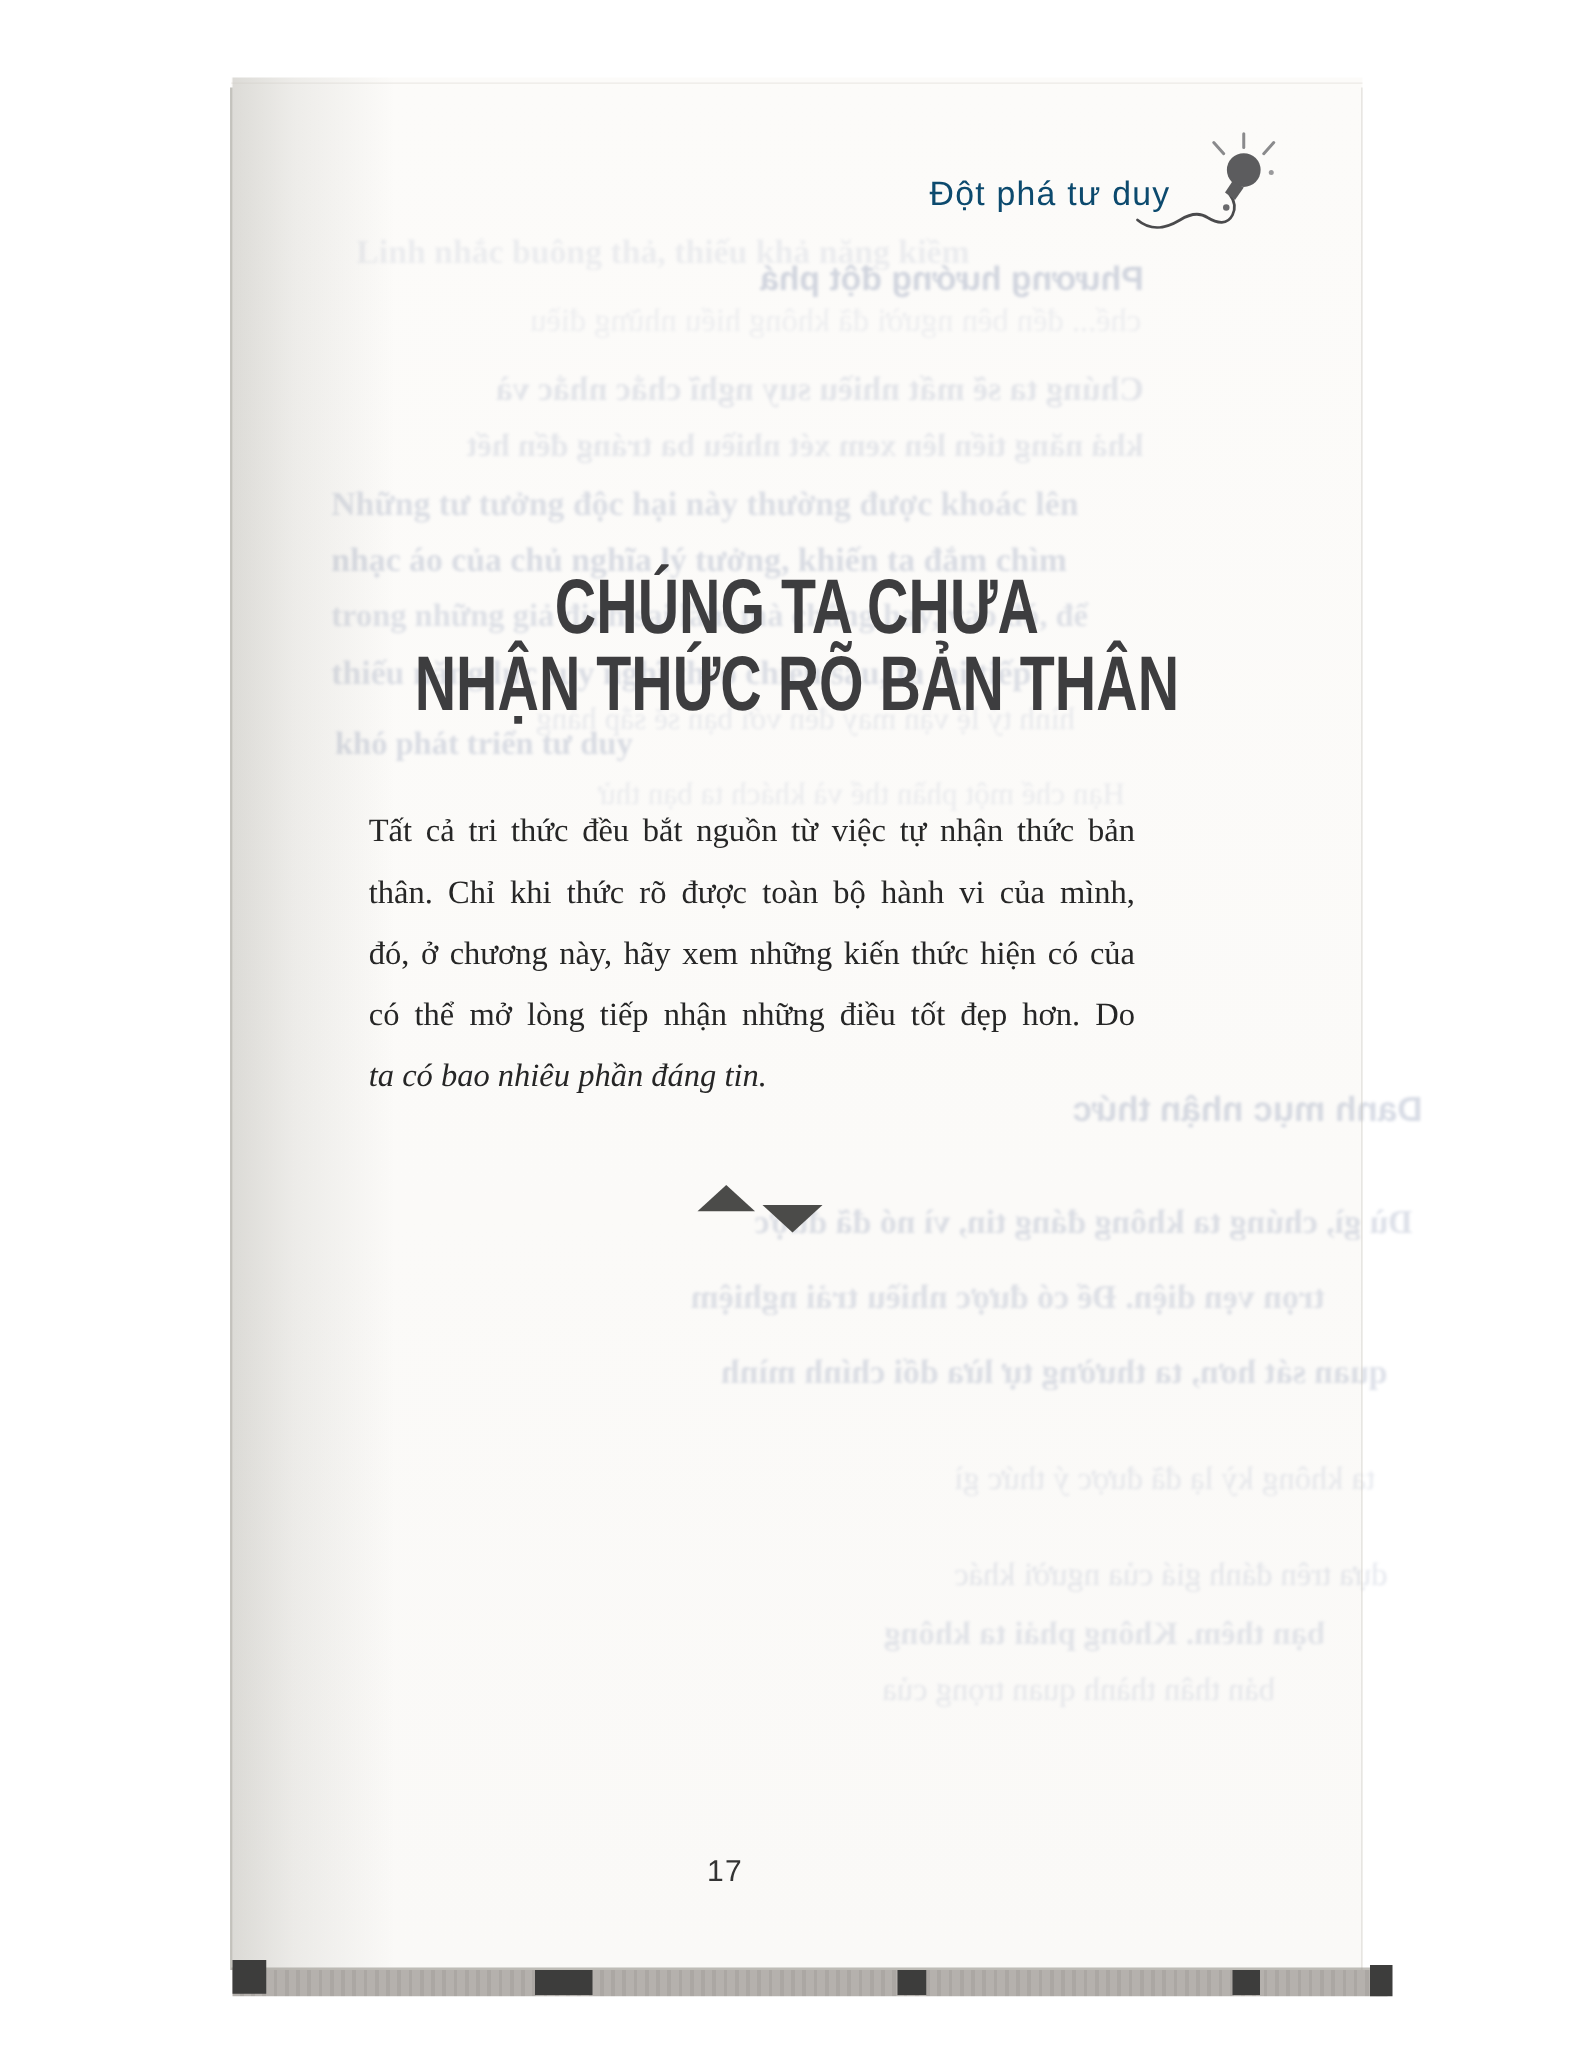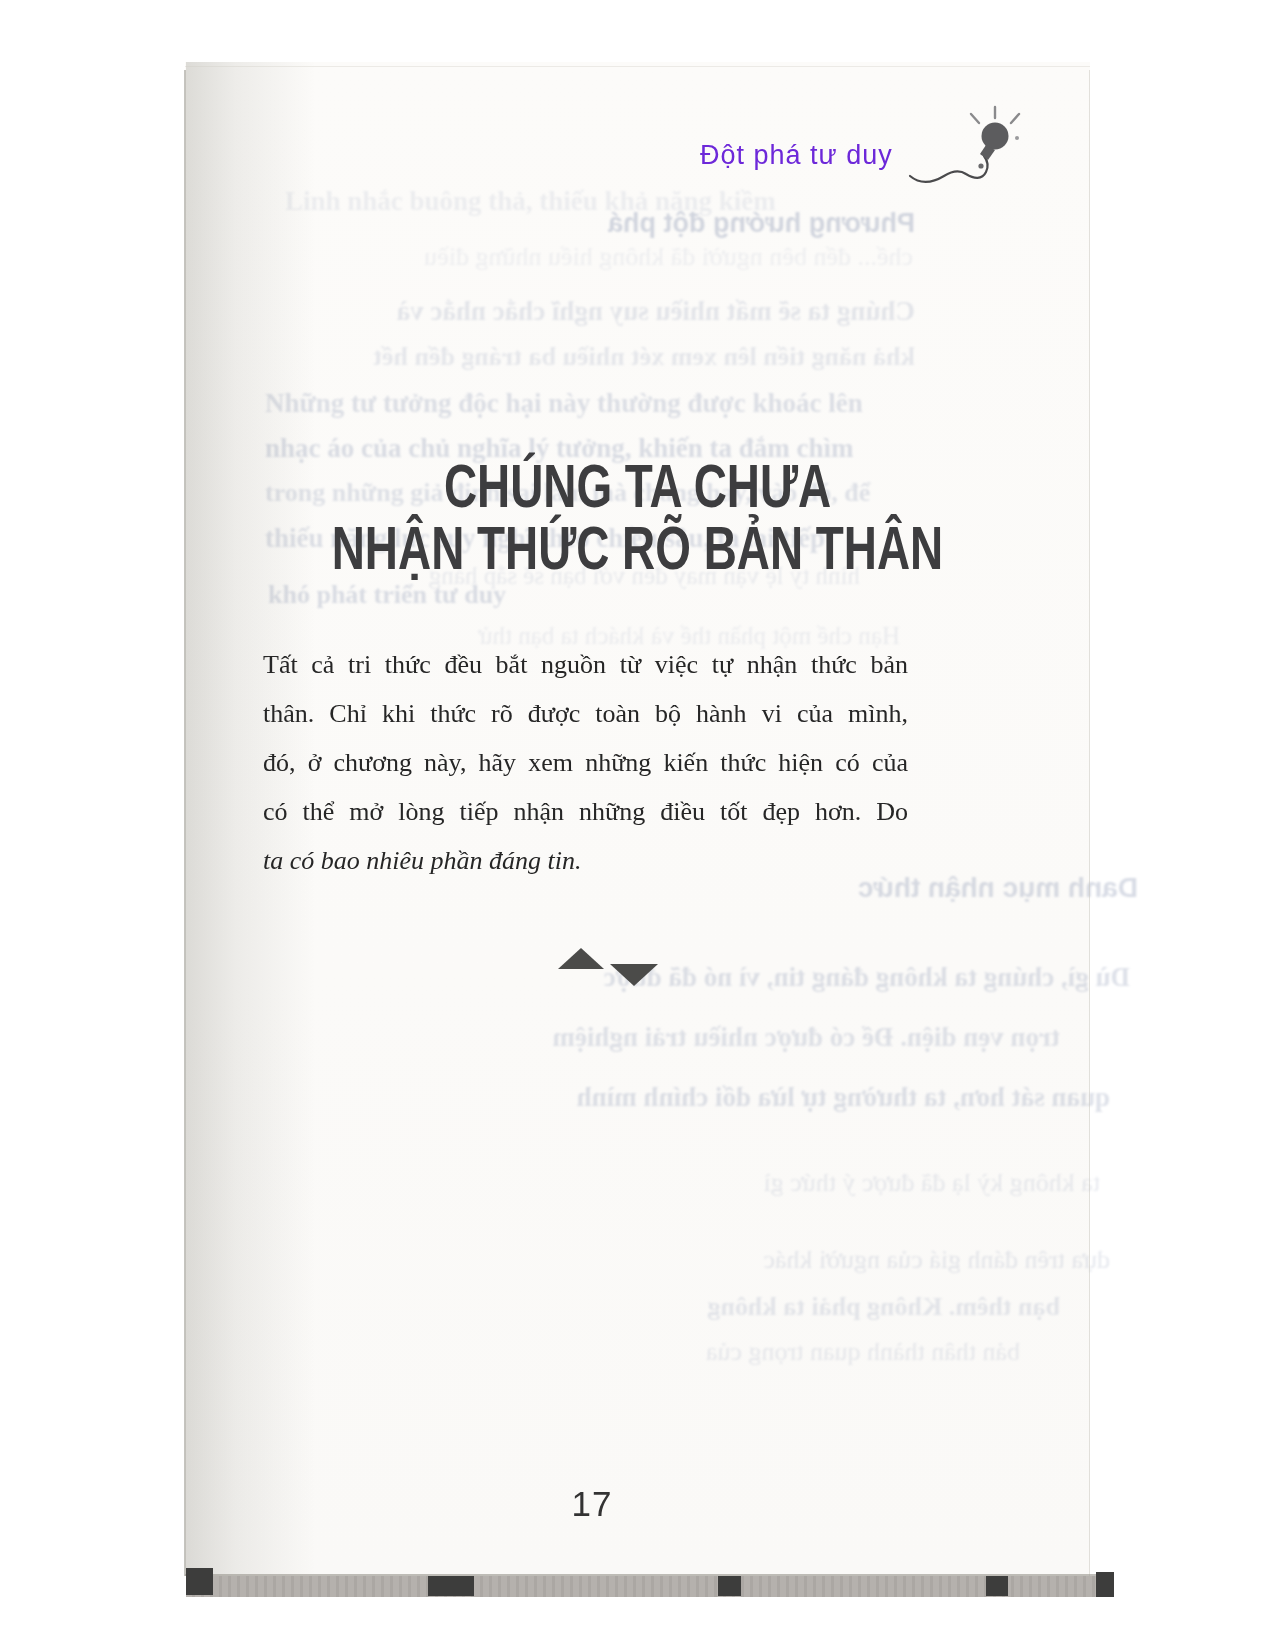--- a/index.html
+++ b/index.html
@@ -21,39 +21,39 @@
   .edge-top{position:absolute;left:185px;top:66px;width:905px;height:1px;background:rgba(205,203,195,0.35);z-index:3;}
   .edge-right{position:absolute;left:1089px;top:70px;width:1px;height:1506px;background:rgba(200,198,190,0.5);z-index:3;}
   .edge-bottom{position:absolute;left:185px;top:1574px;width:925px;height:2px;background:rgba(158,155,148,0.65);z-index:3;}
   .bottom-strip{
     position:absolute;left:186px;top:1576px;width:924px;height:21px;z-index:3;
     background:repeating-linear-gradient(90deg,#b5b1ad 0 6px,#aba7a3 6px 9px);
   }
   .strip-mark{position:absolute;background:#3d3d3c;z-index:4;}
   .header-wrap{
     position:absolute;left:700px;top:140px;width:280px;height:40px;
-    text-align:left;color:#6d28d9;font-size:27px;letter-spacing:1px;z-index:4;
+    text-align:center;color:#0c4a6e;font-size:27px;letter-spacing:1px;z-index:4;
   }
   .bulb-svg{position:absolute;left:900px;top:98px;z-index:4;}
   .title-line{
     position:absolute;left:185px;width:905px;text-align:center;
     font-weight:bold;color:#3d3d3f;font-size:62px;line-height:62px;
     letter-spacing:0px;transform:scaleX(0.74);transform-origin:50% 50%;
     z-index:4;white-space:nowrap;
   }
   .body-block{position:absolute;left:263px;top:640px;width:645px;z-index:4;
     font-family:"Liberation Serif",serif;color:#262626;font-size:26px;}
-  .body-line{height:49px;line-height:49px;text-align:justify;text-align-last:justify;overflow:hidden;}
+  .body-line{height:49px;line-height:49px;text-align:justify;text-align-last:justify;overflow:hidden;margin-left:32px;}
   .body-line.last{text-align-last:left;font-style:italic;}
   .tri{position:absolute;width:0;height:0;z-index:4;}
   .tri-up{left:558px;top:948px;border-left:23px solid transparent;border-right:23px solid transparent;border-bottom:21px solid #4b4b49;}
   .tri-down{left:610px;top:964px;border-left:24px solid transparent;border-right:24px solid transparent;border-top:22px solid #4b4b49;}
   .page-number{
-    position:absolute;left:542px;top:1484px;width:100px;text-align:center;
-    font-size:35px;color:#333333;z-index:4;letter-spacing:1px;
+    position:absolute;left:530px;top:1484px;width:100px;text-align:center;
+    font-size:24px;color:#333333;z-index:4;letter-spacing:1px;
   }
   
   .ghost{
     position:absolute;z-index:1;white-space:nowrap;overflow:hidden;
     color:#7f8cab;filter:blur(1.2px);font-family:"Liberation Serif",serif;
     pointer-events:none;
   }
   .ghost.sans{font-family:"Liberation Sans",sans-serif;}
   .ghost.mir{transform:scaleX(-1);}
   .ghost.b{font-weight:bold;}

